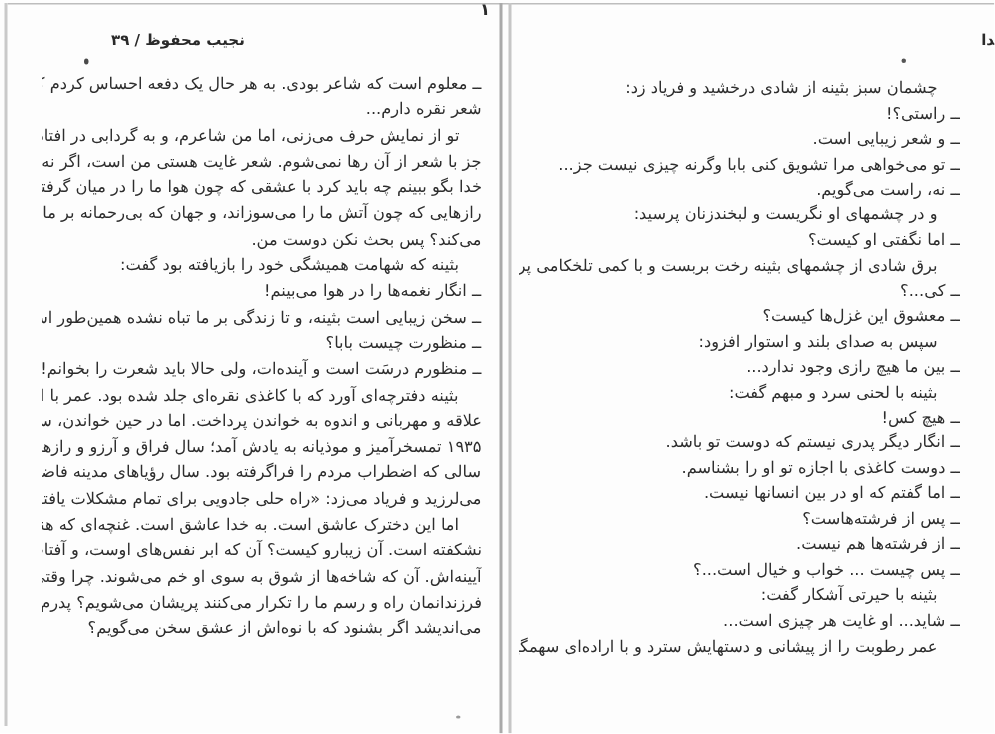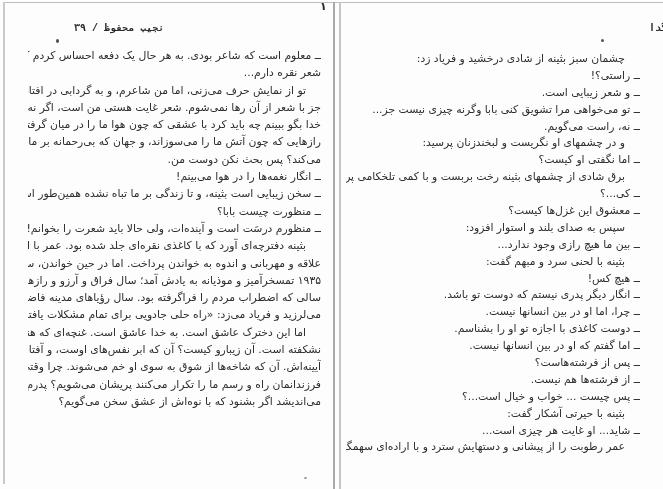--- a/index.html
+++ b/index.html
@@ -31,21 +31,20 @@
   .page-left  { left: 8px;   width: 322px; }
   .page-right { left: 341px; width: 322px; padding-left: 45px; }
 
   .page-header {
     position: absolute;
     direction: rtl;
     font-size: 10px;
     font-weight: bold;
     color: #2a2a2a;
     white-space: nowrap;
-    font-family: Liberation Mono, monospace;
   }
   .page-left  .page-header { left: 66px; top: 22px; }
   .page-right .page-header { right: 23px; top: 22px; }
 
   .text-block {
     position: absolute;
     direction: rtl;
     color: #2d2d2d;
     font-size: 10.8px;
   }
@@ -79,20 +78,21 @@
   <div class="page page-left">
     <div class="page-header">نجیب محفوظ / ۳۹</div>
     <div class="text-block" id="left-lines">
         <div class="line j">ــ معلوم است که شاعر بودی. به هر حال یک دفعه احساس کردم که به</div>
         <div class="line">شعر نقره دارم...</div>
         <div class="line p j">تو از نمایش حرف می‌زنی، اما من شاعرم، و به گردابی در افتادم که</div>
         <div class="line j">جز با شعر از آن رها نمی‌شوم. شعر غایت هستی من است، اگر نه تو را به</div>
         <div class="line j">خدا بگو ببینم چه باید کرد با عشقی که چون هوا ما را در میان گرفته؟ و</div>
         <div class="line j">رازهایی که چون آتش ما را می‌سوزاند، و جهان که بی‌رحمانه بر ما ستم</div>
         <div class="line">می‌کند؟ پس بحث نکن دوست من.</div>
+        <div class="line p">بثینه که شهامت همیشگی خود را بازیافته بود گفت:</div>
         <div class="line">ــ انگار نغمه‌ها را در هوا می‌بینم!</div>
         <div class="line">ــ سخن زیبایی است بثینه، و تا زندگی بر ما تباه نشده همین‌طور است...</div>
         <div class="line">ــ منظورت چیست بابا؟</div>
         <div class="line">ــ منظورم درسَت است و آینده‌ات، ولی حالا باید شعرت را بخوانم!</div>
         <div class="line p j">بثینه دفترچه‌ای آورد که با کاغذی نقره‌ای جلد شده بود. عمر با احترام و</div>
         <div class="line j">علاقه و مهربانی و اندوه به خواندن پرداخت. اما در حین خواندن، سال</div>
         <div class="line j">۱۹۳۵ تمسخرآمیز و موذیانه به یادش آمد؛ سال فراق و آرزو و رازهای پنهان.</div>
         <div class="line j">سالی که اضطراب مردم را فراگرفته بود. سال رؤیاهای مدینه فاضله. عثمان</div>
         <div class="line j">می‌لرزید و فریاد می‌زد: «راه حلی جادویی برای تمام مشکلات یافته‌ام.»</div>
         <div class="line p j">اما این دخترک عاشق است. به خدا عاشق است. غنچه‌ای که هنوز</div>
@@ -114,21 +114,20 @@
         <div class="line p">و در چشمهای او نگریست و لبخندزنان پرسید:</div>
         <div class="line">ــ اما نگفتی او کیست؟</div>
         <div class="line p">برق شادی از چشمهای بثینه رخت بربست و با کمی تلخکامی پرسید:</div>
         <div class="line">ــ کی...؟</div>
         <div class="line">ــ معشوق این غزل‌ها کیست؟</div>
         <div class="line p">سپس به صدای بلند و استوار افزود:</div>
         <div class="line">ــ بین ما هیچ رازی وجود ندارد...</div>
         <div class="line p">بثینه با لحنی سرد و مبهم گفت:</div>
         <div class="line">ــ هیچ کس!</div>
         <div class="line">ــ انگار دیگر پدری نیستم که دوست تو باشد.</div>
-        <div class="line">ــ چرا، اما او در بین انسانها نیست.</div>
         <div class="line">ــ دوست کاغذی با اجازه تو او را بشناسم.</div>
         <div class="line">ــ اما گفتم که او در بین انسانها نیست.</div>
         <div class="line">ــ پس از فرشته‌هاست؟</div>
         <div class="line">ــ از فرشته‌ها هم نیست.</div>
         <div class="line">ــ پس چیست ... خواب و خیال است...؟</div>
         <div class="line p">بثینه با حیرتی آشکار گفت:</div>
         <div class="line">ــ شاید... او غایت هر چیزی است...</div>
         <div class="line p j">عمر رطوبت را از پیشانی و دستهایش سترد و با اراده‌ای سهمگین</div>
       </div>
   </div>

